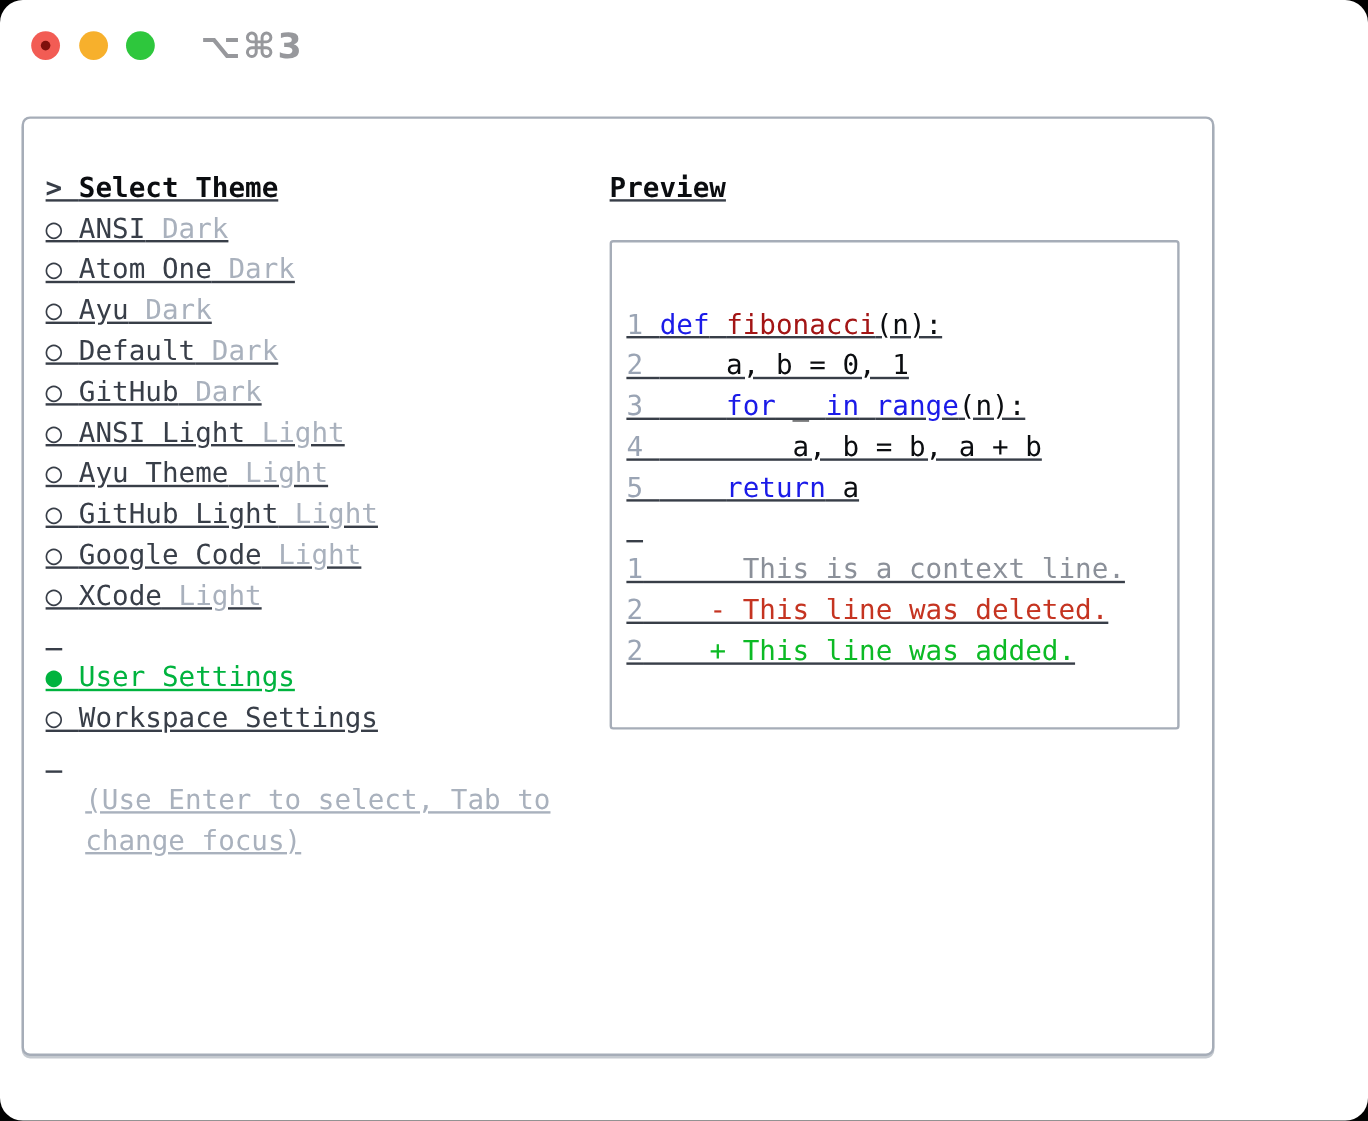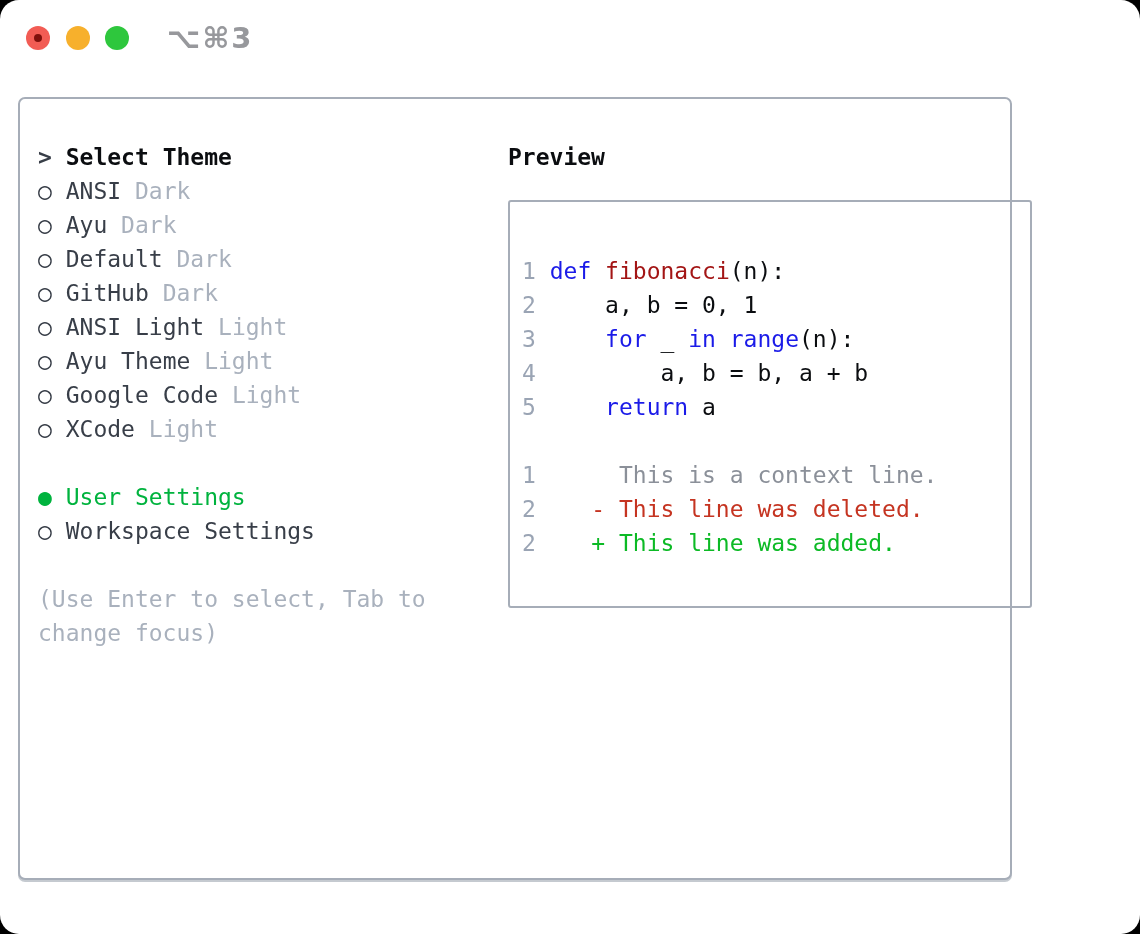--- a/index.html
+++ b/index.html
@@ -19,30 +19,30 @@
   .traffic{position:absolute;width:24px;height:24px;border-radius:50%;top:26px;cursor:default;}
   .traffic.red{left:26px;background:var(--traffic-red);}
   .traffic.red::after{content:"";position:absolute;left:8px;top:8px;width:8px;height:8px;border-radius:50%;background:var(--traffic-red-dot);}
   .traffic.yellow{left:66px;background:var(--traffic-yellow);}
   .traffic.green{left:105px;background:var(--traffic-green);}
   .shortcut{position:absolute;left:167px;top:21px;font-family:"DejaVu Sans","Liberation Sans",sans-serif;
     font-size:29px;font-weight:600;letter-spacing:2px;color:var(--titlebar-text);}
   
   .panel{position:absolute;left:18px;top:97px;width:994px;height:783px;border:2px solid var(--border);
     border-radius:7px;background:var(--window-bg);box-shadow:0 2px 0 rgba(150,158,170,.55);}
-  .row{height:34px;line-height:34px;font-size:23px;white-space:pre;color:var(--text-dark);}
+  .row{height:34px;line-height:34px;font-size:23px;white-space:pre;color:var(--text-dark);text-decoration:underline;}
   .left-col{position:absolute;left:38px;top:140px;}
   .hdr{font-weight:bold;color:var(--text-black);}
   .marker{color:var(--text-dark);}
   .row.selected,.row.selected .marker{color:var(--ui-green);}
   .tag{color:var(--text-muted);}
-  .help{color:var(--text-muted);}
+  .help{color:var(--text-muted);margin-left:33px;}
   
   .preview-header{position:absolute;left:508px;top:140px;}
-  .preview-box{position:absolute;left:508px;top:200px;width:524px;height:408px;
+  .preview-box{position:absolute;left:508px;top:200px;width:475px;height:408px;
     border:2px solid var(--border);border-radius:3px;padding:52px 12px 3px 12px;overflow:hidden;}
   .ln{color:var(--line-number);}
   .kw{color:var(--keyword-blue);}
   .fn{color:var(--function-maroon);}
   .plain{color:var(--text-black);}
   .context{color:var(--diff-context);margin-top:32px;}
   .deleted{color:var(--diff-red);}
   .added{color:var(--diff-green);}
 </style>
 </head>
@@ -54,25 +54,27 @@
   <div class="traffic yellow"></div>
   <div class="traffic green"></div>
   <div class="shortcut">⌥⌘3</div>
 
   <div class="panel"></div>
 
   <div class="left-col">
     <div class="row"><span class="hdr marker" id="hdr-marker">&gt; </span><span class="hdr">Select Theme</span></div>
     <div id="theme-items">
         <div class="row"><span class="marker">○ </span><span>ANSI</span><span class="tag"> Dark</span></div>
+        <div class="row"><span class="marker">○ </span><span>Atom One</span><span class="tag"> Dark</span></div>
         <div class="row"><span class="marker">○ </span><span>Ayu</span><span class="tag"> Dark</span></div>
         <div class="row"><span class="marker">○ </span><span>Default</span><span class="tag"> Dark</span></div>
         <div class="row"><span class="marker">○ </span><span>GitHub</span><span class="tag"> Dark</span></div>
         <div class="row"><span class="marker">○ </span><span>ANSI Light</span><span class="tag"> Light</span></div>
         <div class="row"><span class="marker">○ </span><span>Ayu Theme</span><span class="tag"> Light</span></div>
+        <div class="row"><span class="marker">○ </span><span>GitHub Light</span><span class="tag"> Light</span></div>
         <div class="row"><span class="marker">○ </span><span>Google Code</span><span class="tag"> Light</span></div>
         <div class="row"><span class="marker">○ </span><span>XCode</span><span class="tag"> Light</span></div>
       </div>
     <div class="row"> </div>
     <div id="apply-options">
         <div class="row selected"><span class="marker">● </span><span>User Settings</span></div>
         <div class="row"><span class="marker">○ </span><span>Workspace Settings</span></div>
       </div>
     <div class="row"> </div>
     <div id="help-lines">

